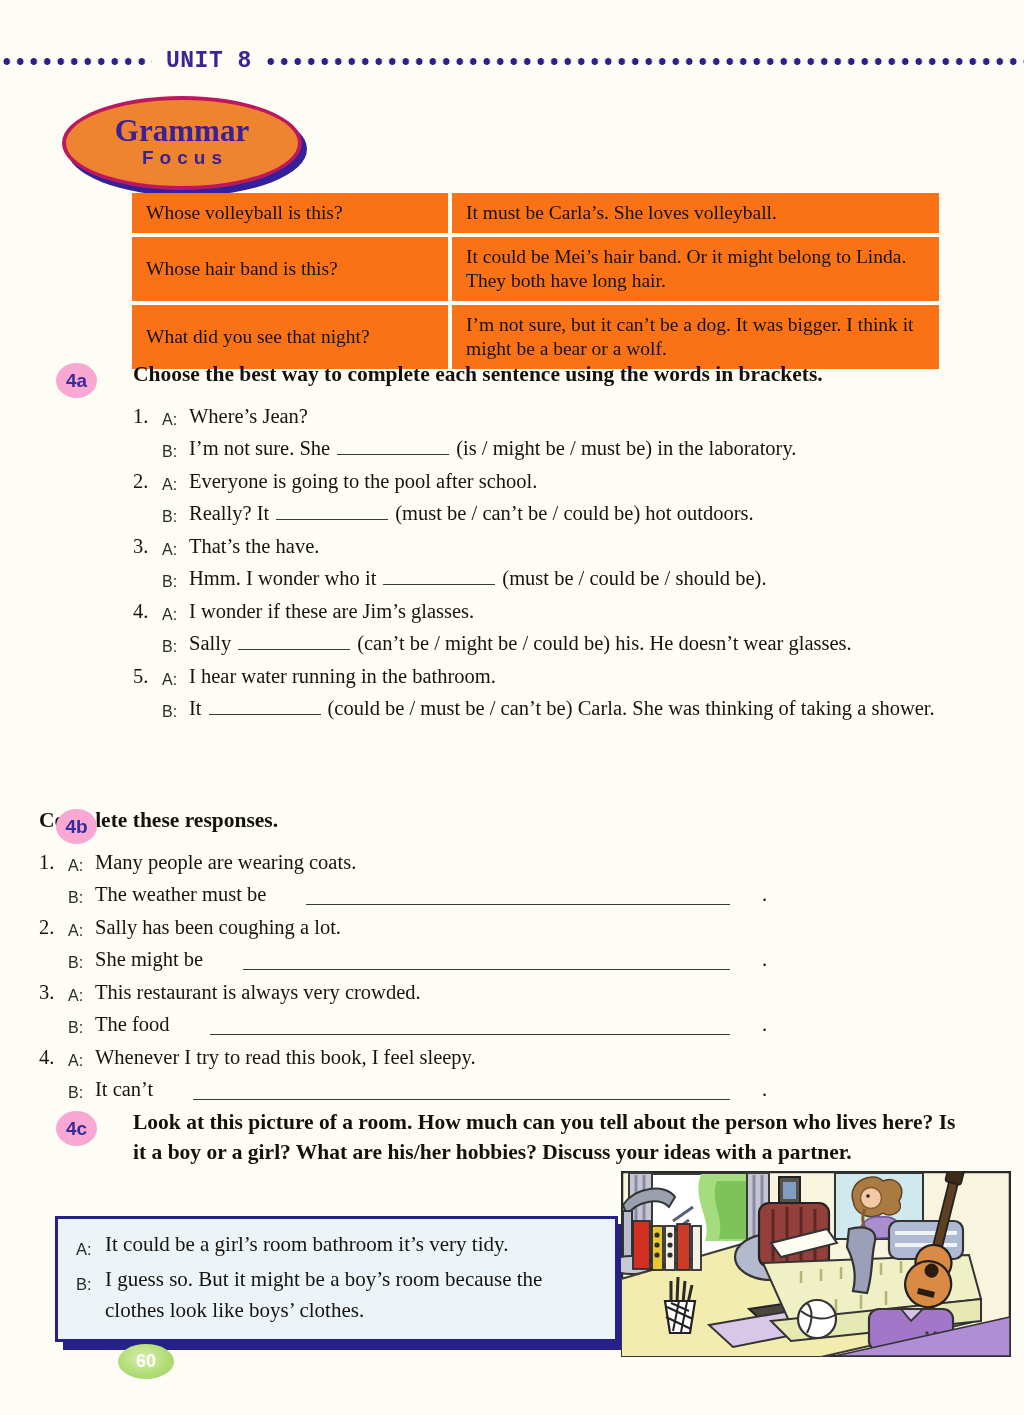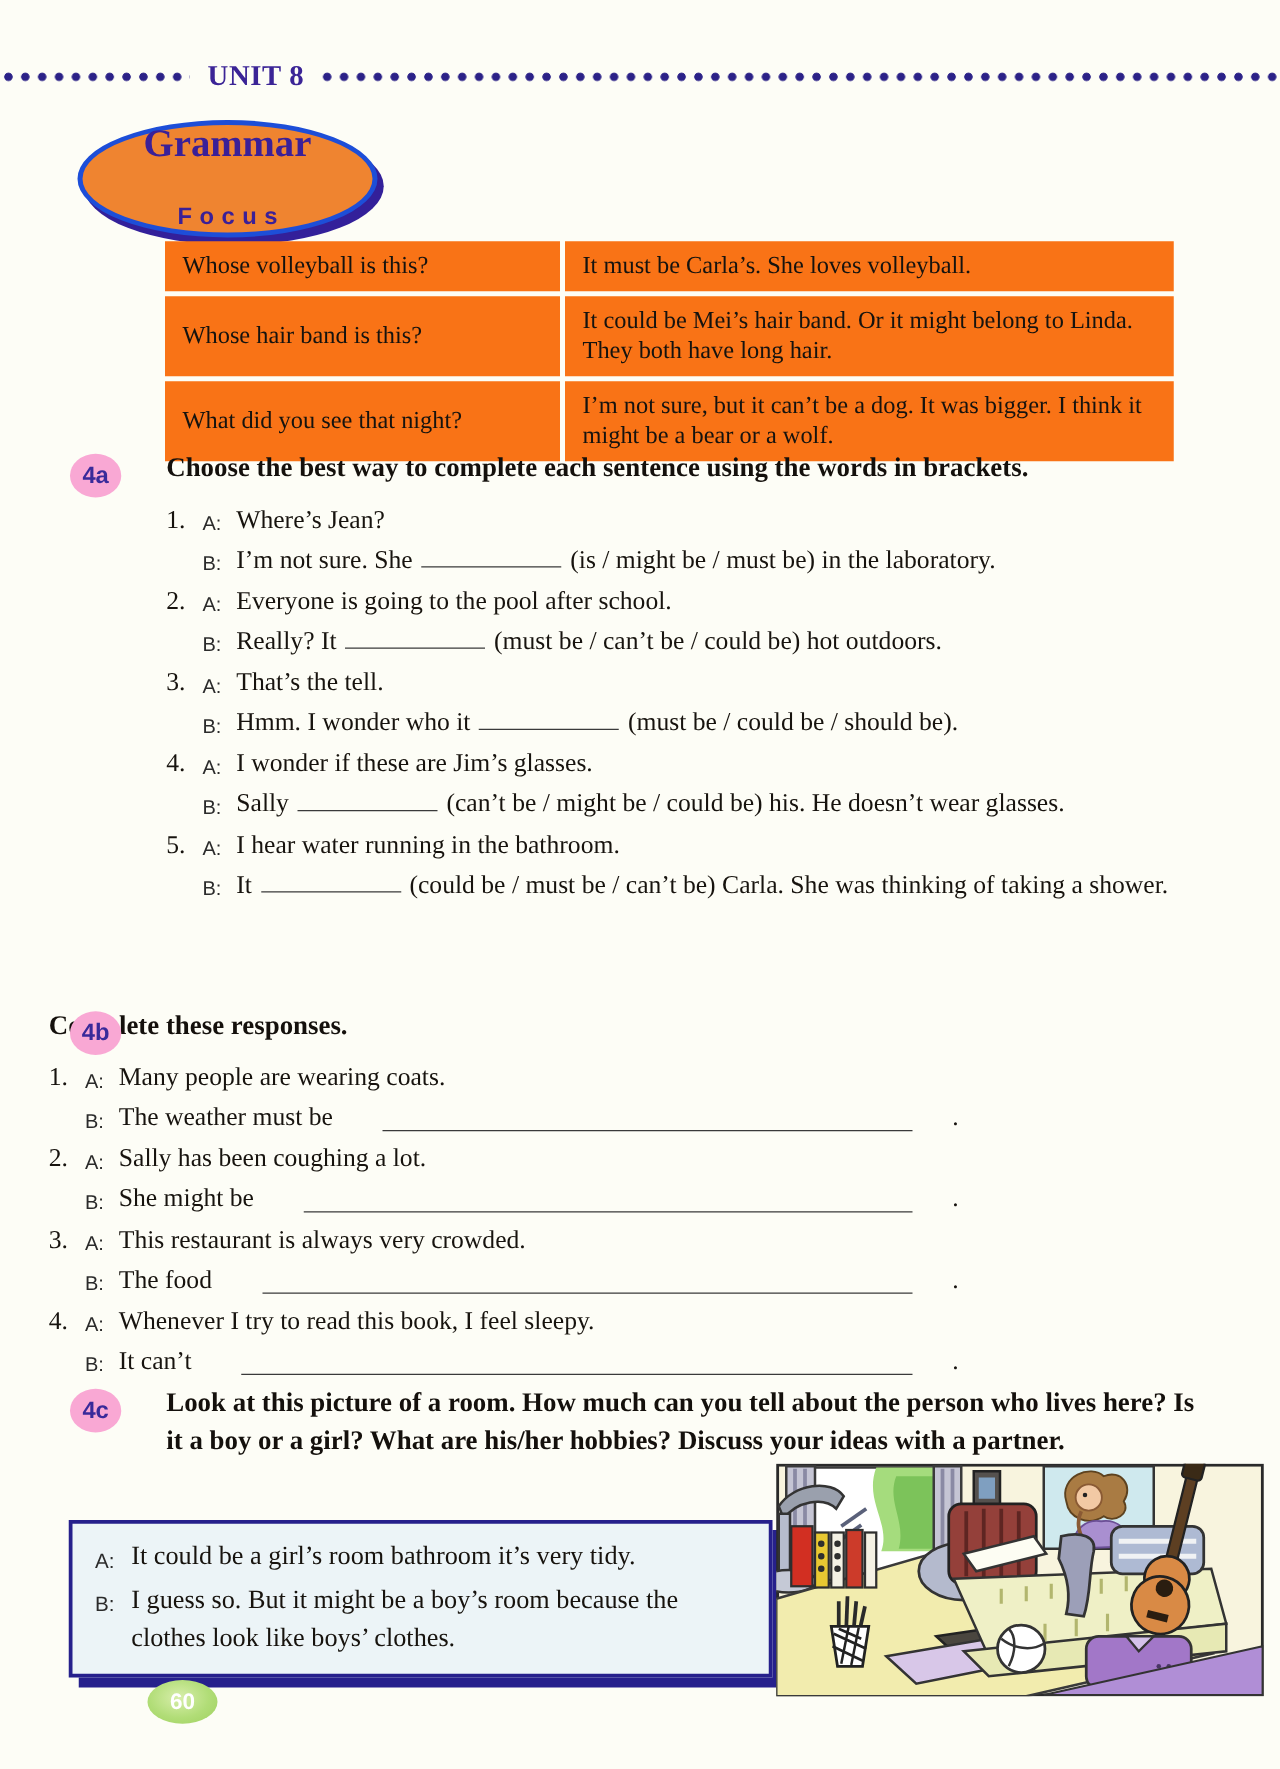--- a/index.html
+++ b/index.html
@@ -9,27 +9,27 @@
     font-family:"Liberation Serif", serif;
     color:#17130e;
     -webkit-font-smoothing:antialiased;
   }
   
   .rule{position:absolute;top:50px;left:0;right:0;height:22px;display:flex;align-items:center;}
   .dots{height:9px;background-image:radial-gradient(circle, #2b2187 3.1px, rgba(43,33,135,0) 3.6px);
         background-size:13.5px 9px;background-repeat:repeat-x;background-position:center left;}
   .dots.left{width:152px;}
   .dots.right{flex:1;}
-  .unit-label{font-family:Liberation Serif, serif;font-weight:bold;font-size:23px;
+  .unit-label{font-family:Liberation Mono, monospace;font-weight:bold;font-size:23px;
         color:#3b2496;letter-spacing:.5px;margin:0 12px 0 14px;}
   
   .gf-oval{position:absolute;left:62px;top:96px;width:232px;height:86px;
-        background:#ef8430;border:4px solid #1d4ed8;border-radius:50%;
+        background:#ef8430;border:4px solid #be185d;border-radius:50%;
         box-shadow:5px 6px 0 #33209a;
-        display:flex;flex-direction:column;align-items:center;justify-content:space-between;}
+        display:flex;flex-direction:column;align-items:center;justify-content:center;}
   .gf-line1{font-family:"Liberation Serif",serif;font-weight:bold;font-size:31px;color:#3b2097;line-height:30px;}
   .gf-line2{font-family:"Liberation Sans",sans-serif;font-weight:bold;font-size:19px;color:#3b2097;
         letter-spacing:6px;line-height:24px;margin-left:6px;}
   
   table.gf-table{position:absolute;left:128px;top:189px;width:815px;border-collapse:separate;border-spacing:4px;}
   table.gf-table td{background:#f97316;padding:8px 14px;vertical-align:middle;
         font-family:Liberation Serif, serif;font-size:19.5px;line-height:24px;color:#15130f;}
   td.qcol{width:288px;}
   
   .section{position:absolute;left:0;width:1024px;padding-left:133px;box-sizing:border-box;}
@@ -126,21 +126,21 @@
         <span class="num"></span>
         <span class="spk">B:</span>
         <span class="txt"><span>Really? It</span><span class="blank"></span><span>(must be / can’t be / could be) hot outdoors.</span></span>
       </div>
     </div>
 
     <div class="qa-item">
       <div class="qa-line">
         <span class="num">3.</span>
         <span class="spk">A:</span>
-        <span class="txt">That’s the tell.</span>
+        <span class="txt">That’s the have.</span>
       </div>
       <div class="qa-line">
         <span class="num"></span>
         <span class="spk">B:</span>
         <span class="txt"><span>Hmm. I wonder who it</span><span class="blank"></span><span>(must be / could be / should be).</span></span>
       </div>
     </div>
 
     <div class="qa-item">
       <div class="qa-line">

